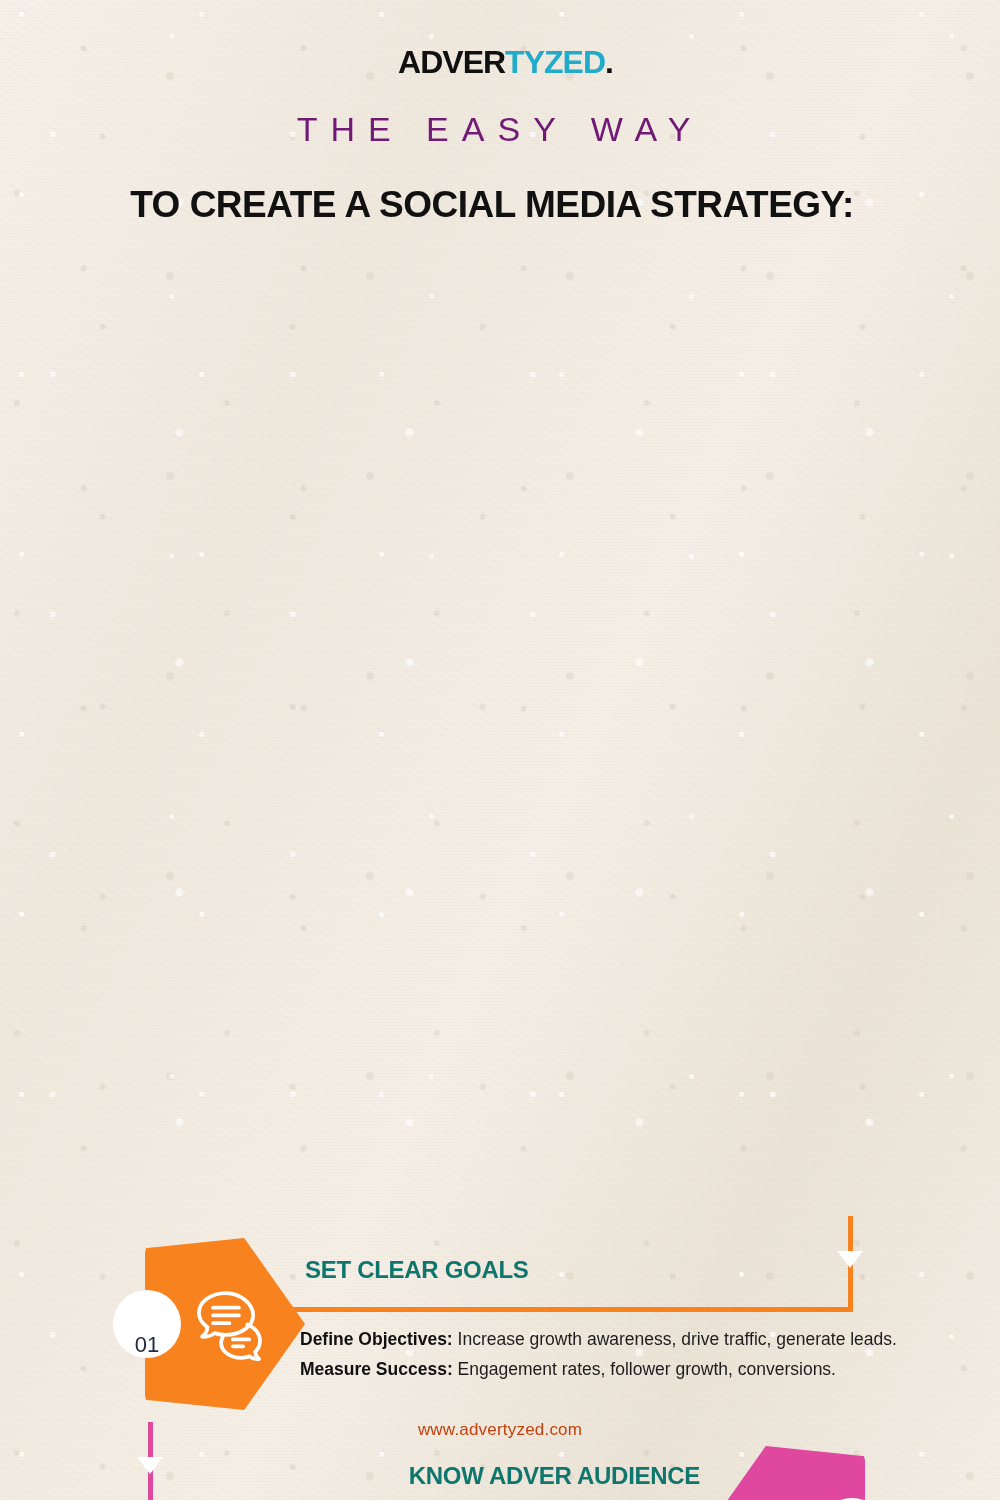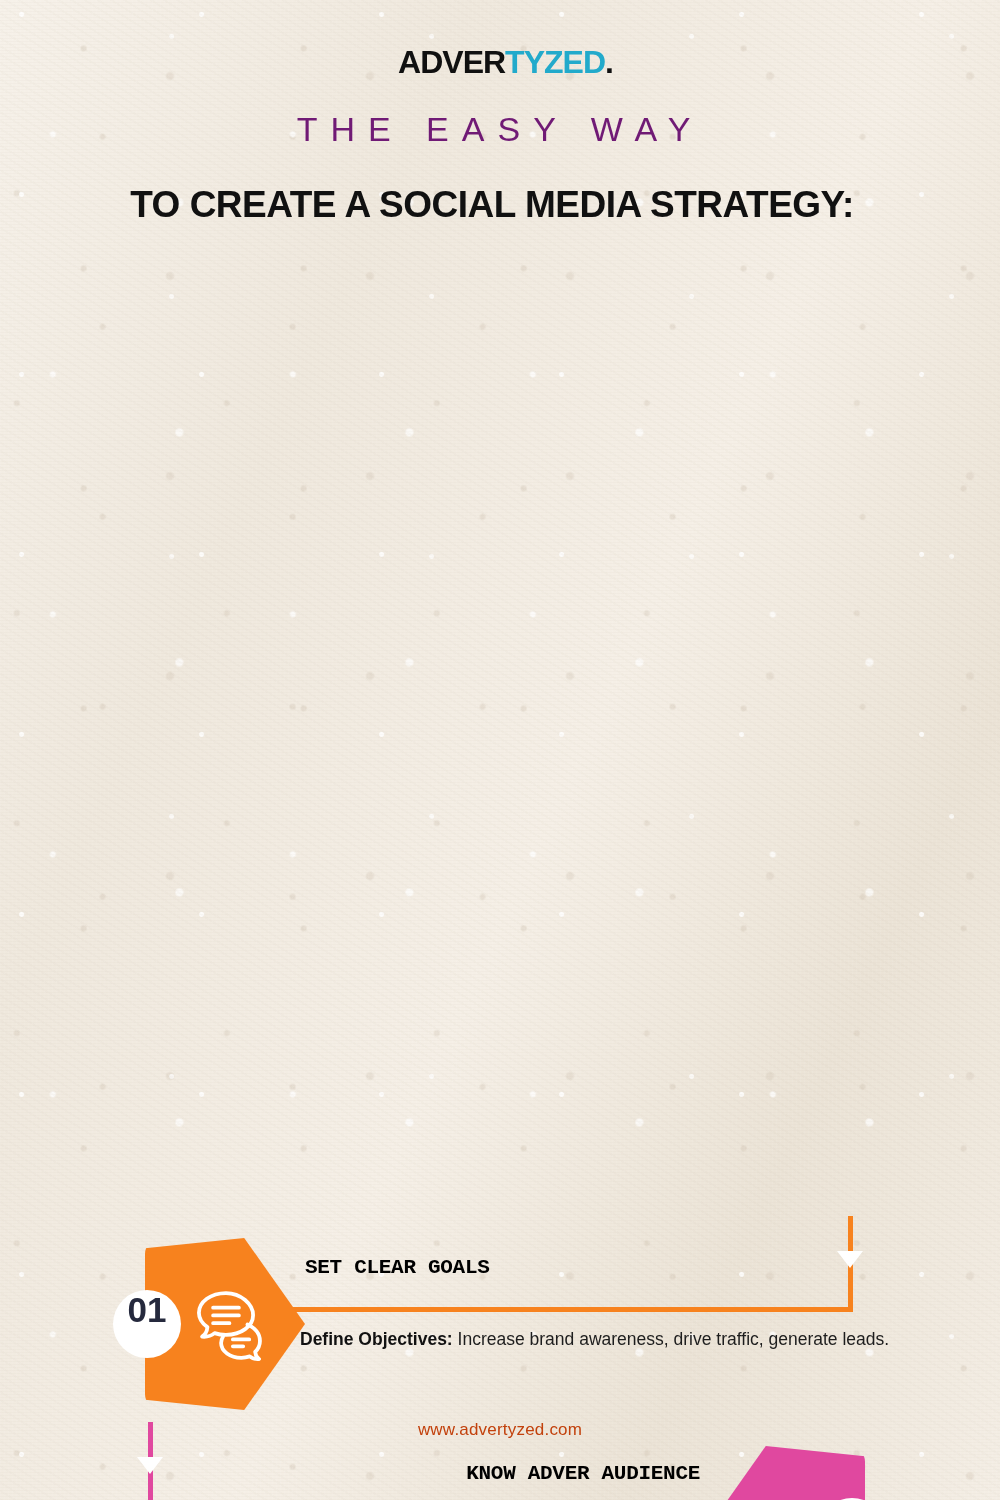--- a/index.html
+++ b/index.html
@@ -69,26 +69,26 @@
   .arrow{position:absolute;width:0;height:0;
      border-left:13px solid transparent;border-right:13px solid transparent;
      border-top:17px solid #ffffff;}
 
   .hexwrap{position:absolute;width:160px;height:172px;}
   .hex{position:absolute;inset:0;
     clip-path:polygon(0% 6%,0% 94%,62% 100%,100% 50%,62% 0%);
     border-radius:16px;}
   .hex-r{clip-path:polygon(100% 6%,100% 94%,38% 100%,0% 50%,38% 0%);}
   .badge{position:absolute;width:68px;height:68px;border-radius:50%;
-    background:#fff;display:flex;align-items:flex-start;justify-content:center;
-    font-size:35px;font-weight:bold;color:#25293d;}
+    background:#fff;display:flex;align-items:flex-end;justify-content:center;
+    font-size:22px;font-weight:normal;color:#25293d;}
   .icon{position:absolute;width:86px;height:80px;}
   .icon svg{width:100%;height:100%;display:block;}
 
-  .sttl{position:absolute;font-size:21px;font-weight:bold;color:#000000;letter-spacing:-.3px;font-family:Liberation Mono, monospace;}
+  .sttl{position:absolute;font-size:24px;font-weight:bold;color:#0f766e;letter-spacing:-.3px;}
   .sbody{position:absolute;font-size:17.5px;color:#1d1d1d;line-height:1.72;}
   .sbody b{font-weight:bold;color:#111;text-align:center;}
 
   #footer{
     position:absolute;left:0;right:0;top:1420px;text-align:center;
     font-size:17px;color:#c2410c;letter-spacing:.2px;
   }
 </style>
 </head>
 <body>
@@ -134,21 +134,22 @@
        <path d="M58 64h19M58 72h12"></path>
      </g>
           </svg>
         </div>
       </div>
       <div class="badge" style="top: 390px; left: 113px; color: rgb(37, 41, 61);">
         <span>01</span>
       </div>
       <div class="sttl" style="top: 356px; left: 305px; width: 560px; text-align: left;">SET CLEAR GOALS</div>
       <div class="sbody" style="top: 424px; left: 300px; width: 612px; text-align: left;">
-        <div><b>Define Objectives:</b><span> Increase brand awareness, drive traffic, generate leads.</span></div>
+        <div><b>Define Objectives:</b><span> Increase growth awareness, drive traffic, generate leads.</span></div>
+        <div><b>Measure Success:</b><span> Engagement rates, follower growth, conversions.</span></div>
       </div>
     </div>
     <div class="step">
       <div class="conn" style="left: 0px; top: 522px; width: 1000px; height: 108px;">
         <div class="vline" style="background: rgb(224, 72, 159); left: 148px; top: 0px; height: 98px;"></div>
         <div class="arrow" style="left: 137px; top: 35px;"></div>
       </div>
       <div class="hexwrap" style="top: 546px; left: 705px;">
         <div class="hex hex-r" style="background: rgb(224, 72, 159);"></div>
         <div class="icon" style="top: 46px; left: 22px;">

